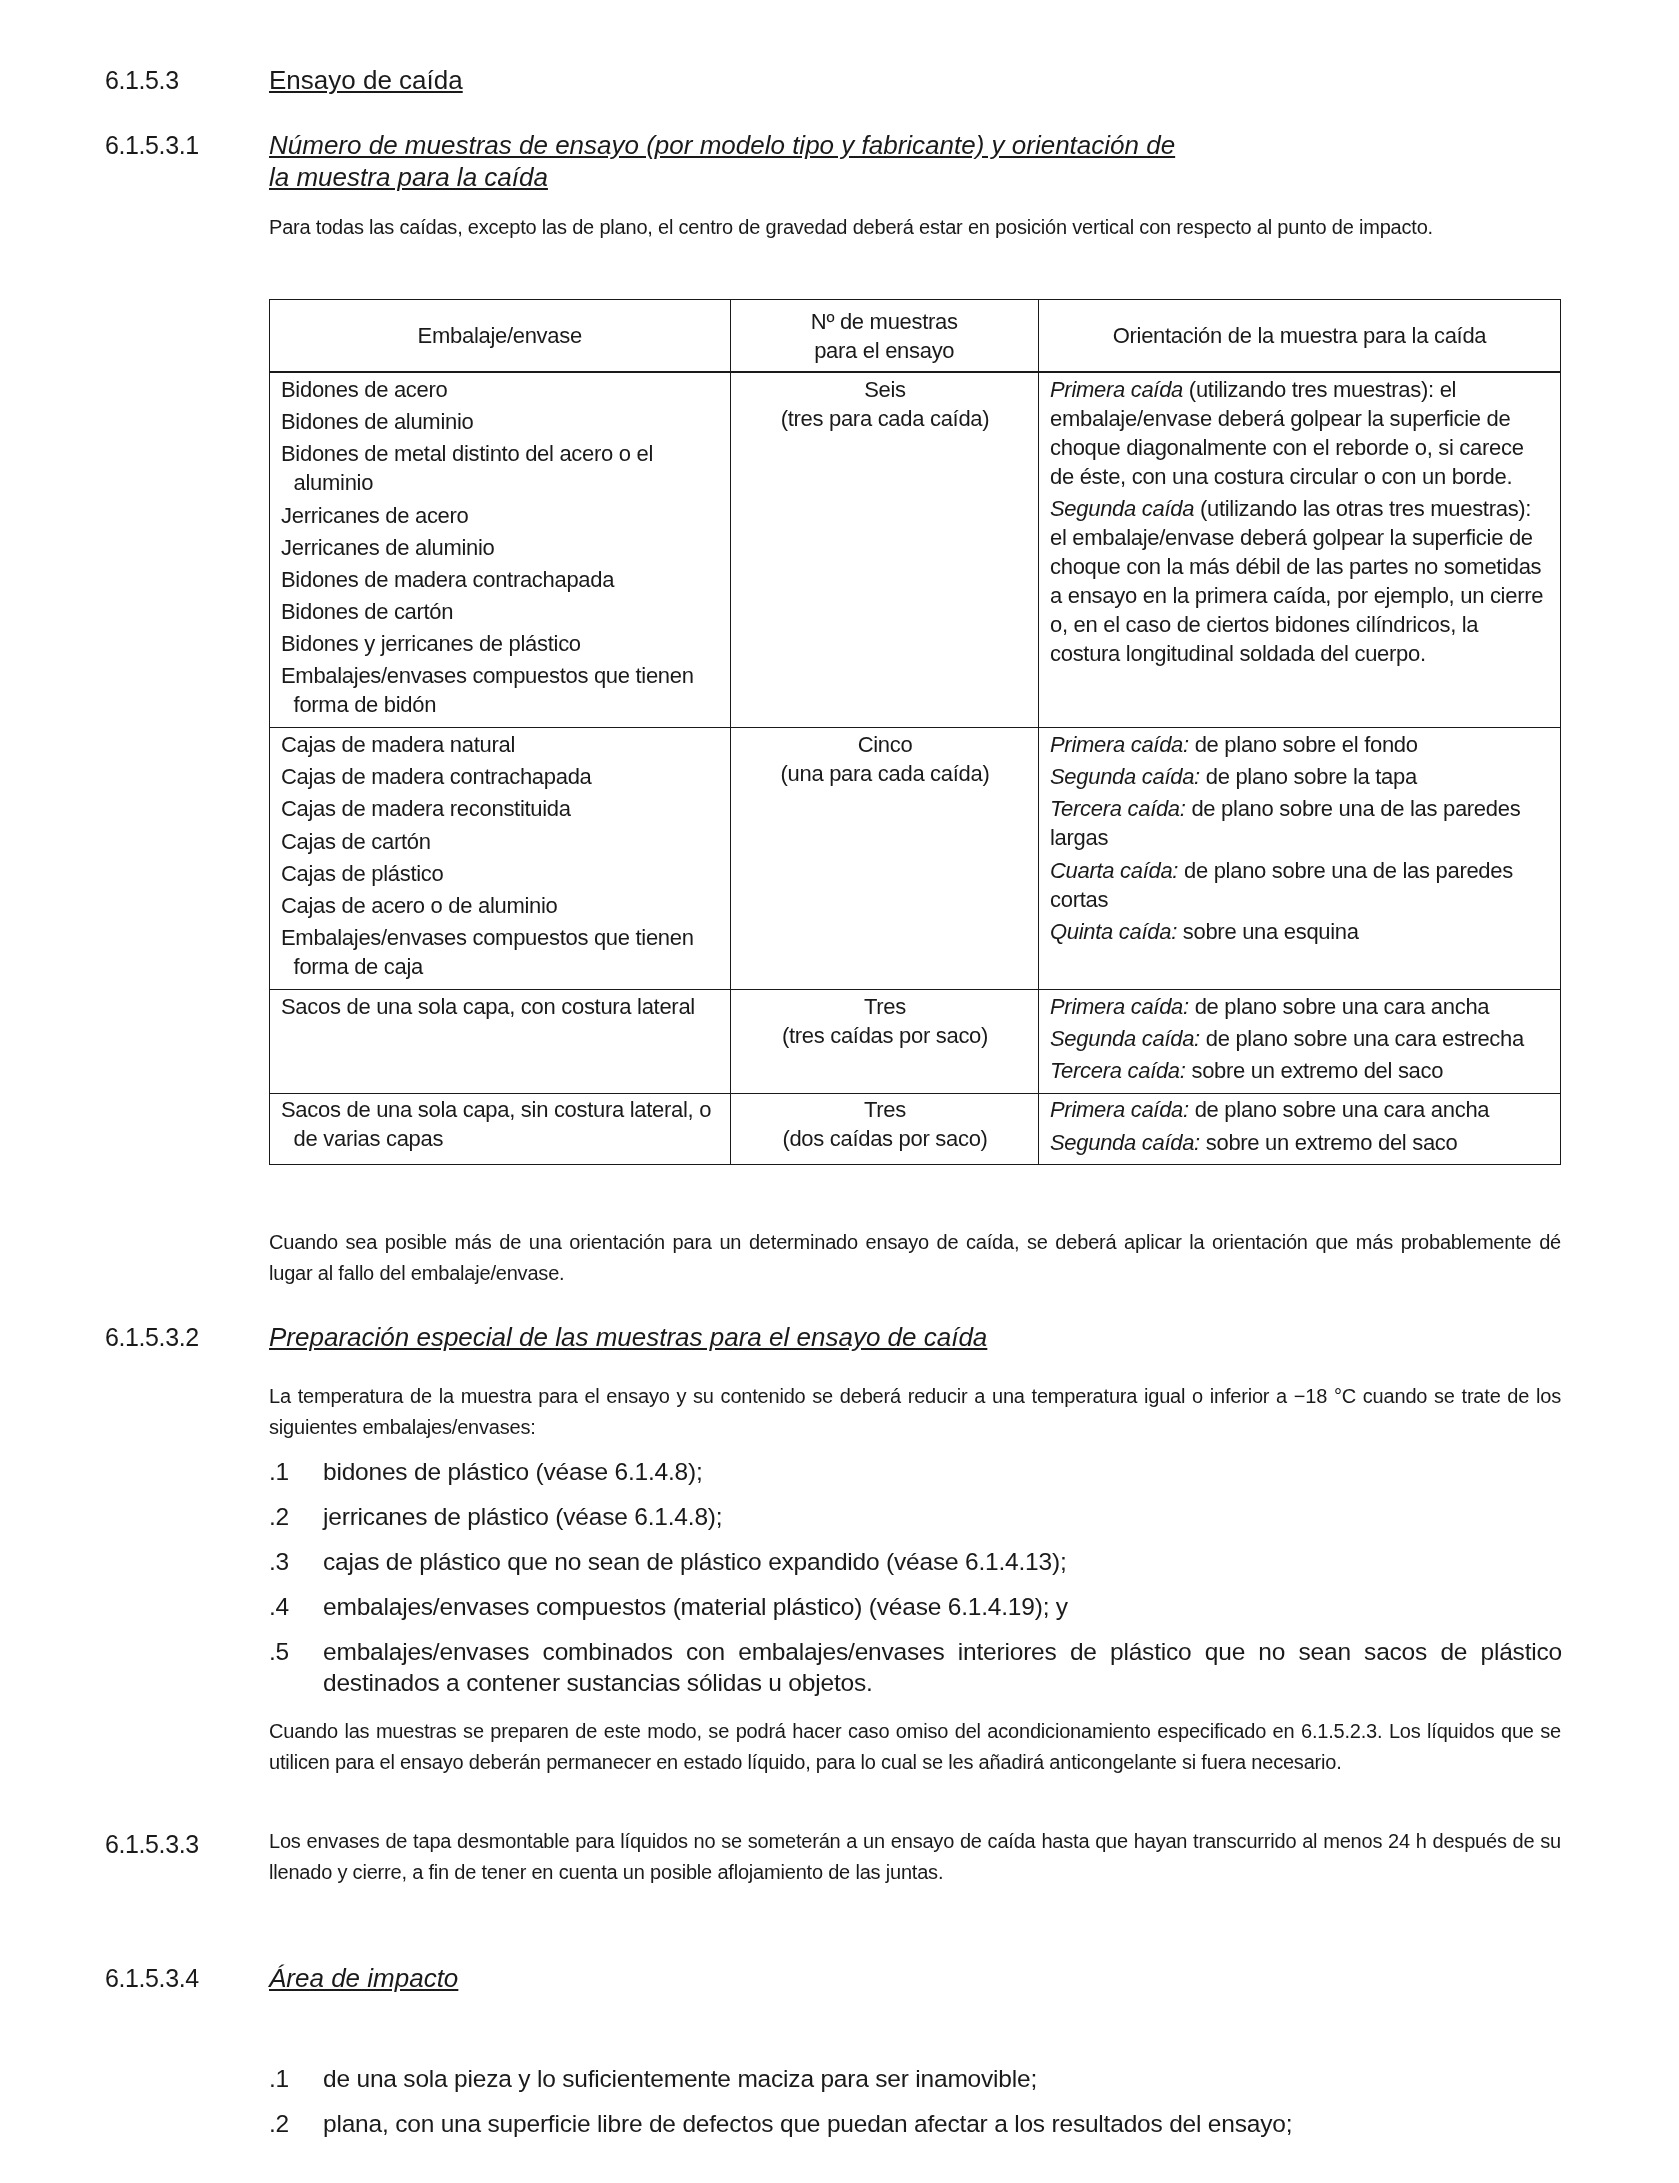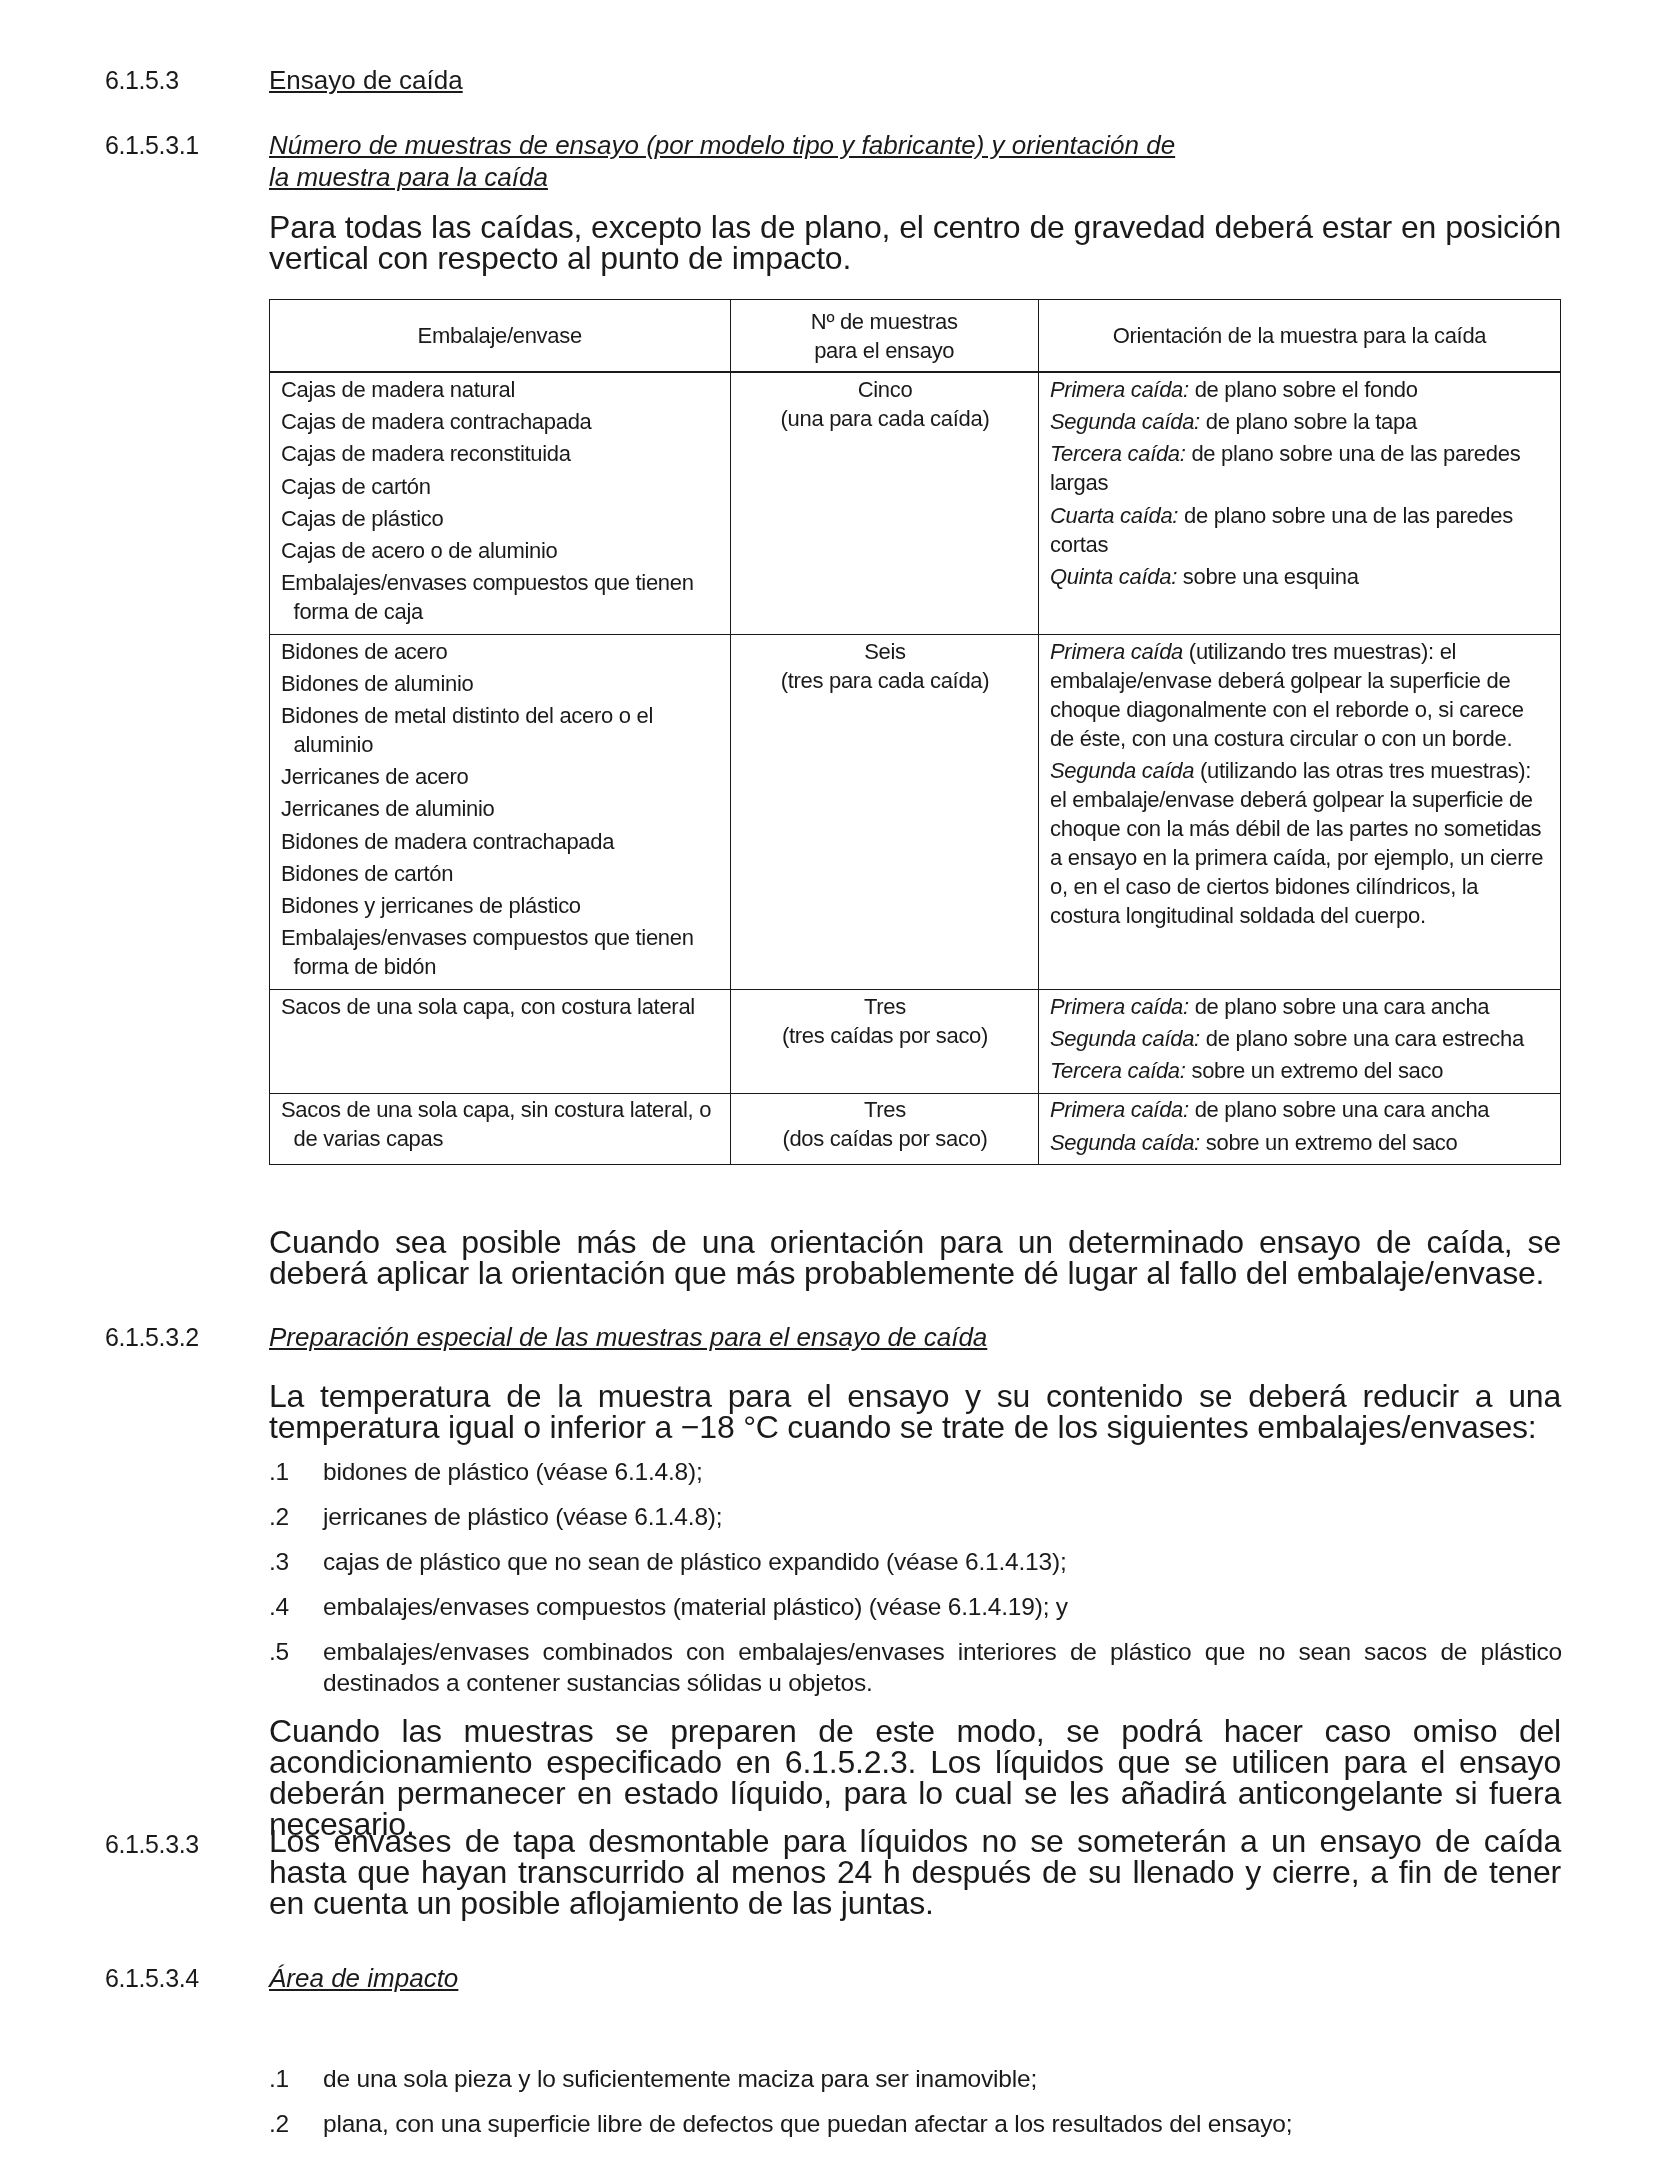--- a/index.html
+++ b/index.html
@@ -8,21 +8,21 @@
     font-family: "Liberation Sans", "DejaVu Sans", sans-serif;
     color: #1a1a1a;
   }
   .page { position: absolute; left: 0; top: 0; width: 1679px; height: 1978px; }
   .sec { position: absolute; left: 105px; width: 1469px; }
   .num { position: absolute; left: 0; top: 0; font-size: 25px; letter-spacing: -0.4px; }
   .head { position: absolute; left: 164px; font-size: 26px; line-height: 32px; text-decoration: underline; }
   .head.italic { font-style: italic; }
   .body-text {
     position: absolute; left: 269px; width: 1292px;
-    font-size: 32px; line-height: 31px; text-align: justify;
+    font-size: 20px; line-height: 31px; text-align: justify;
     letter-spacing: -0.2px;
   }
   .list-item { position: absolute; left: 269px; width: 1292px; font-size: 24.5px; line-height: 31px; letter-spacing: -0.2px; }
   .list-item .idx { position: absolute; left: 0; top: 0; width: 47px; }
   .list-item .txt { position: absolute; left: 54px; width: 1239px; text-align: justify; }
 
   table.drop {
     position: absolute; left: 269px; top: 299px; width: 1292px;
     border-collapse: collapse; font-size: 22px; line-height: 29px; letter-spacing: -0.3px;
   }
@@ -63,53 +63,53 @@
         <th class="col2">
           <span>Nº de muestras</span><br>
           <span>para el ensayo</span>
         </th>
         <th>Orientación de la muestra para la caída</th>
       </tr>
     </thead>
     <tbody id="table-body">
         <tr>
           <td class="col1">
+            <span class="pkg">Bidones de acero</span>
+            <span class="pkg">Bidones de aluminio</span>
+            <span class="pkg">Bidones de metal distinto del acero o el aluminio</span>
+            <span class="pkg">Jerricanes de acero</span>
+            <span class="pkg">Jerricanes de aluminio</span>
+            <span class="pkg">Bidones de madera contrachapada</span>
+            <span class="pkg">Bidones de cartón</span>
+            <span class="pkg">Bidones y jerricanes de plástico</span>
+            <span class="pkg">Embalajes/envases compuestos que tienen forma de bidón</span>
+          </td>
+          <td class="col2 qty"><span>Seis</span><br><span>(tres para cada caída)</span></td>
+          <td>
+            <span class="orient-entry"><i>Primera caída</i><span> (utilizando tres muestras): el embalaje/envase deberá golpear la superficie de choque diagonalmente con el reborde o, si carece de éste, con una costura circular o con un borde.</span></span>
+            <span class="orient-entry"><i>Segunda caída</i><span> (utilizando las otras tres muestras): el embalaje/envase deberá golpear la superficie de choque con la más débil de las partes no sometidas a ensayo en la primera caída, por ejemplo, un cierre o, en el caso de ciertos bidones cilíndricos, la costura longitudinal soldada del cuerpo.</span></span>
+          </td>
+        </tr>
+        <tr>
+          <td class="col1">
             <span class="pkg">Cajas de madera natural</span>
             <span class="pkg">Cajas de madera contrachapada</span>
             <span class="pkg">Cajas de madera reconstituida</span>
             <span class="pkg">Cajas de cartón</span>
             <span class="pkg">Cajas de plástico</span>
             <span class="pkg">Cajas de acero o de aluminio</span>
             <span class="pkg">Embalajes/envases compuestos que tienen forma de caja</span>
           </td>
           <td class="col2 qty"><span>Cinco</span><br><span>(una para cada caída)</span></td>
           <td>
             <span class="orient-entry"><i>Primera caída:</i><span> de plano sobre el fondo</span></span>
             <span class="orient-entry"><i>Segunda caída:</i><span> de plano sobre la tapa</span></span>
             <span class="orient-entry"><i>Tercera caída:</i><span> de plano sobre una de las paredes largas</span></span>
             <span class="orient-entry"><i>Cuarta caída:</i><span> de plano sobre una de las paredes cortas</span></span>
             <span class="orient-entry"><i>Quinta caída:</i><span> sobre una esquina</span></span>
-          </td>
-        </tr>
-        <tr>
-          <td class="col1">
-            <span class="pkg">Bidones de acero</span>
-            <span class="pkg">Bidones de aluminio</span>
-            <span class="pkg">Bidones de metal distinto del acero o el aluminio</span>
-            <span class="pkg">Jerricanes de acero</span>
-            <span class="pkg">Jerricanes de aluminio</span>
-            <span class="pkg">Bidones de madera contrachapada</span>
-            <span class="pkg">Bidones de cartón</span>
-            <span class="pkg">Bidones y jerricanes de plástico</span>
-            <span class="pkg">Embalajes/envases compuestos que tienen forma de bidón</span>
-          </td>
-          <td class="col2 qty"><span>Seis</span><br><span>(tres para cada caída)</span></td>
-          <td>
-            <span class="orient-entry"><i>Primera caída</i><span> (utilizando tres muestras): el embalaje/envase deberá golpear la superficie de choque diagonalmente con el reborde o, si carece de éste, con una costura circular o con un borde.</span></span>
-            <span class="orient-entry"><i>Segunda caída</i><span> (utilizando las otras tres muestras): el embalaje/envase deberá golpear la superficie de choque con la más débil de las partes no sometidas a ensayo en la primera caída, por ejemplo, un cierre o, en el caso de ciertos bidones cilíndricos, la costura longitudinal soldada del cuerpo.</span></span>
           </td>
         </tr>
         <tr>
           <td class="col1">
             <span class="pkg">Sacos de una sola capa, con costura lateral</span>
           </td>
           <td class="col2 qty"><span>Tres</span><br><span>(tres caídas por saco)</span></td>
           <td>
             <span class="orient-entry"><i>Primera caída:</i><span> de plano sobre una cara ancha</span></span>
             <span class="orient-entry"><i>Segunda caída:</i><span> de plano sobre una cara estrecha</span></span>

